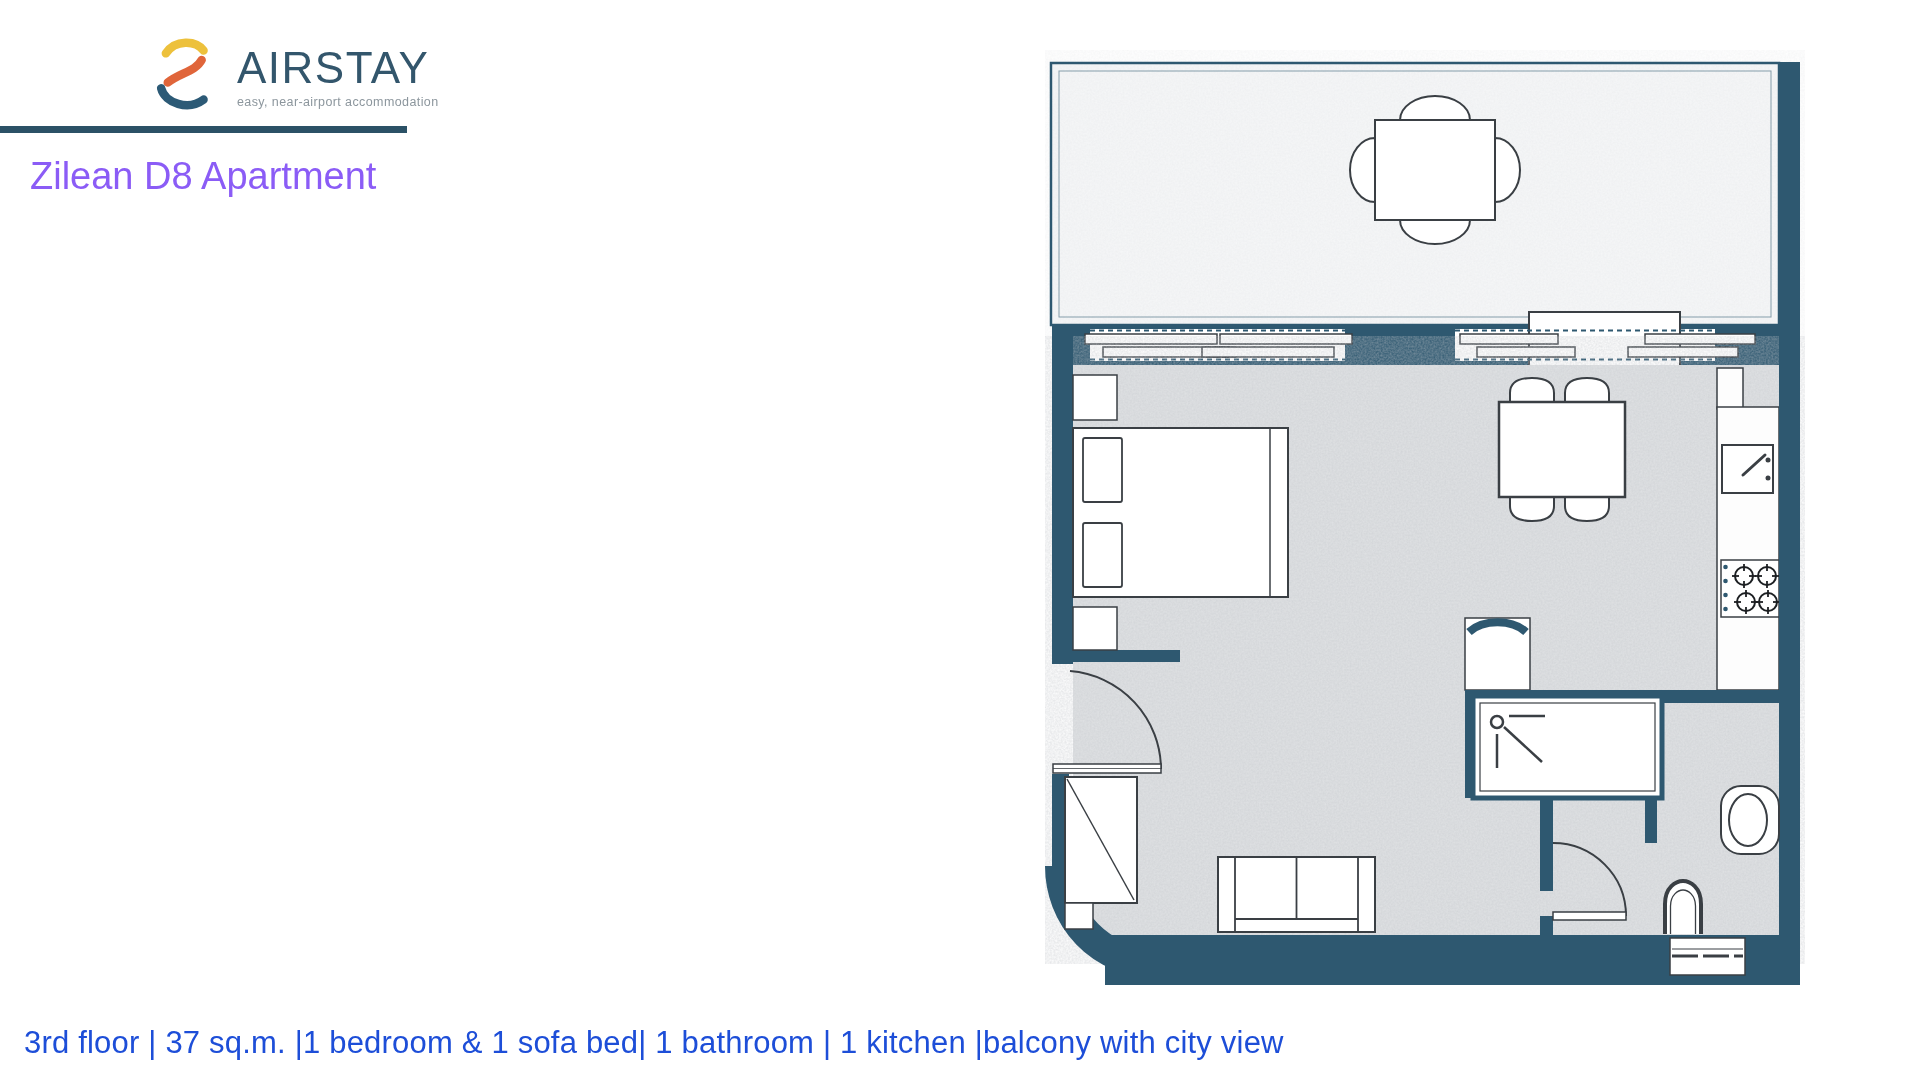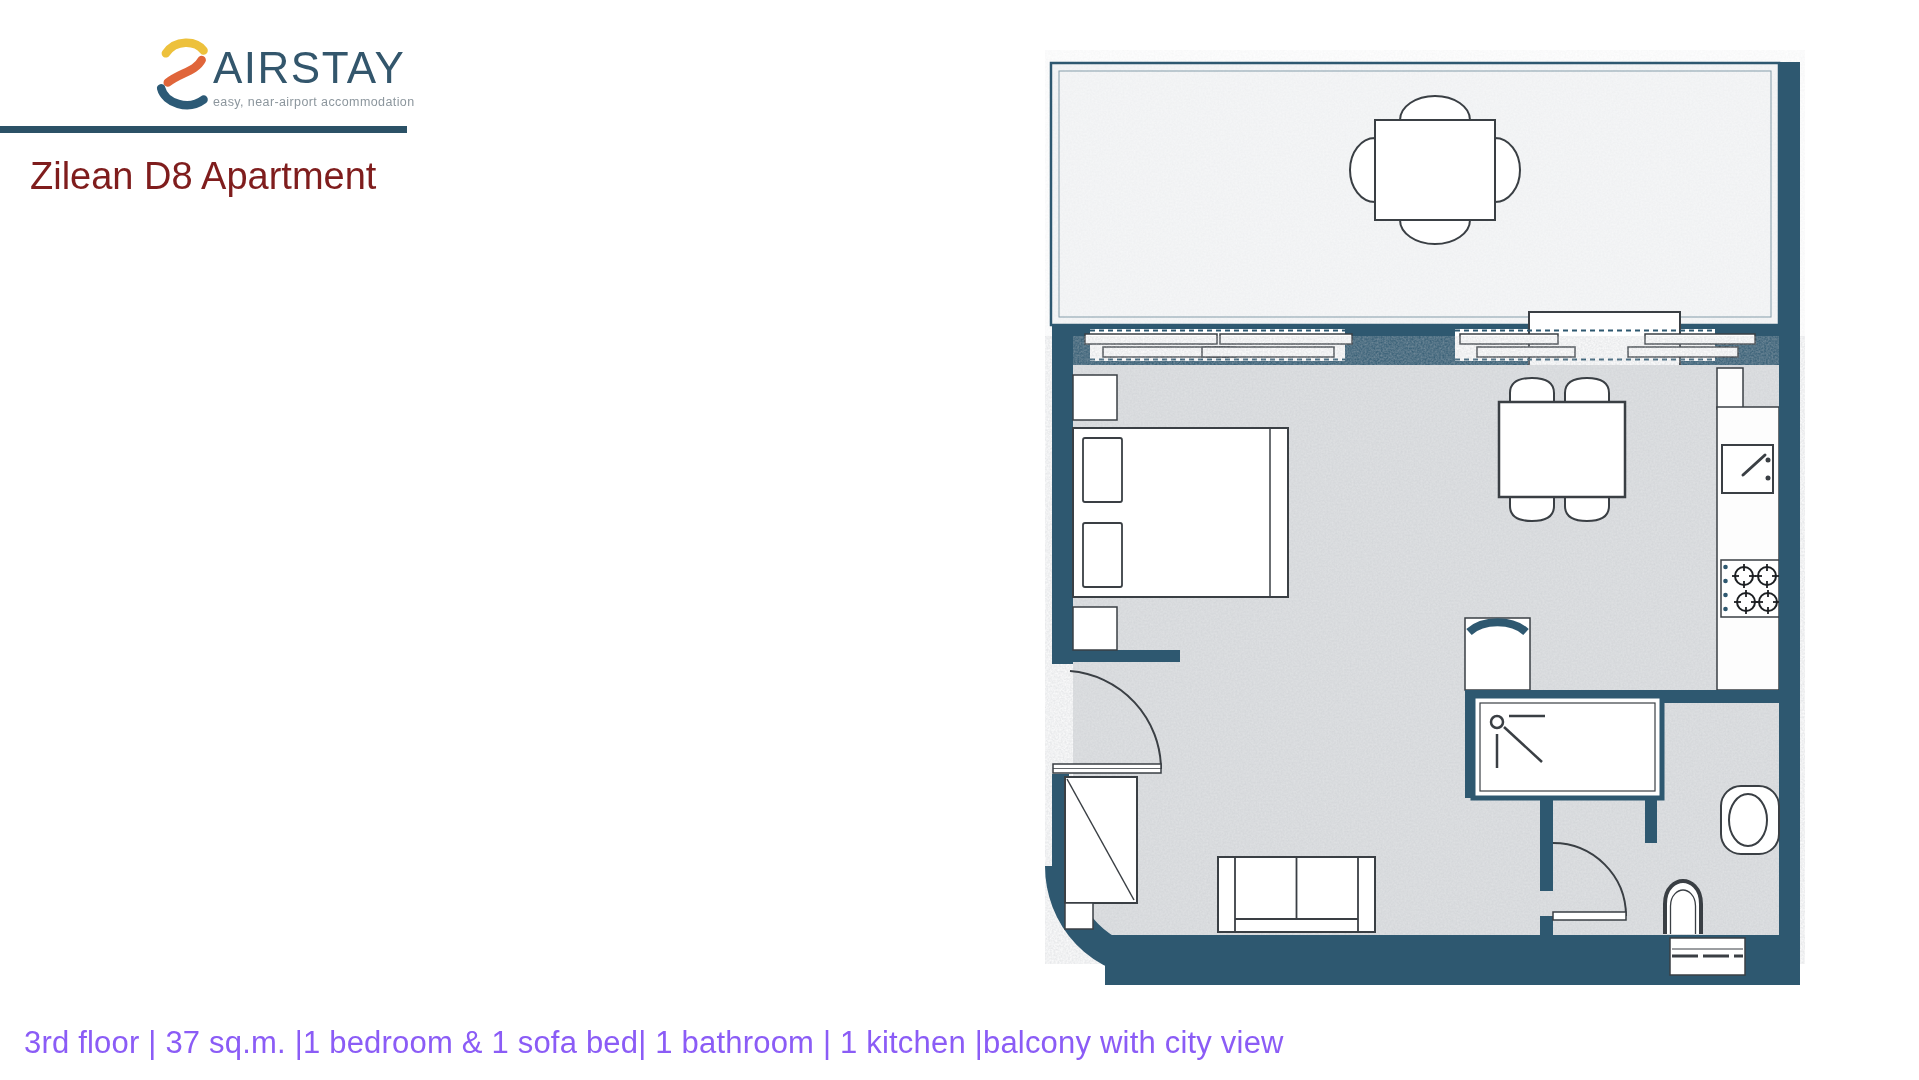--- a/index.html
+++ b/index.html
@@ -2,27 +2,27 @@
 <html><head>
 <meta charset="utf-8">
 <style>
   html,body{margin:0;padding:0;}
   body{width:1919px;height:1080px;background:#ffffff;overflow:hidden;
        font-family:"Liberation Sans", sans-serif;position:relative;}
   .stage{position:absolute;inset:0;}
   
   .brand{position:absolute;left:147px;top:34px;display:flex;align-items:flex-start;}
   .brand .mark{width:66px;height:84px;}
-  .brand .words{margin-left:0;padding-top:12px;}
+  .brand .words{margin-left:24px;padding-top:12px;}
   .brand-name{font-size:44px;line-height:1;color:#33566c;letter-spacing:1.5px;font-weight:400;}
   .brand-tag{font-size:12.5px;color:#8c969d;margin-top:5px;letter-spacing:0.4px;text-align:center;}
   .rule{position:absolute;left:0;top:126px;width:407px;height:7px;background:#2b5166;}
-  .page-title{position:absolute;left:30px;top:155px;font-size:38px;font-weight:500;color:#7f1d1d;}
+  .page-title{position:absolute;left:30px;top:155px;font-size:38px;font-weight:500;color:#8b5cf6;}
   
-  .features{position:absolute;left:24px;top:1025px;font-size:31px;color:#8b5cf6;letter-spacing:0.2px;white-space:nowrap;}
+  .features{position:absolute;left:24px;top:1025px;font-size:31px;color:#1d4ed8;letter-spacing:0.2px;white-space:nowrap;}
   
   .plan{position:absolute;left:1045px;top:48px;width:760px;height:940px;}
 </style>
 </head>
 <body>
 
 <div class="stage">
 
   <div class="brand">
     <svg class="mark" viewBox="0 0 70 88">

